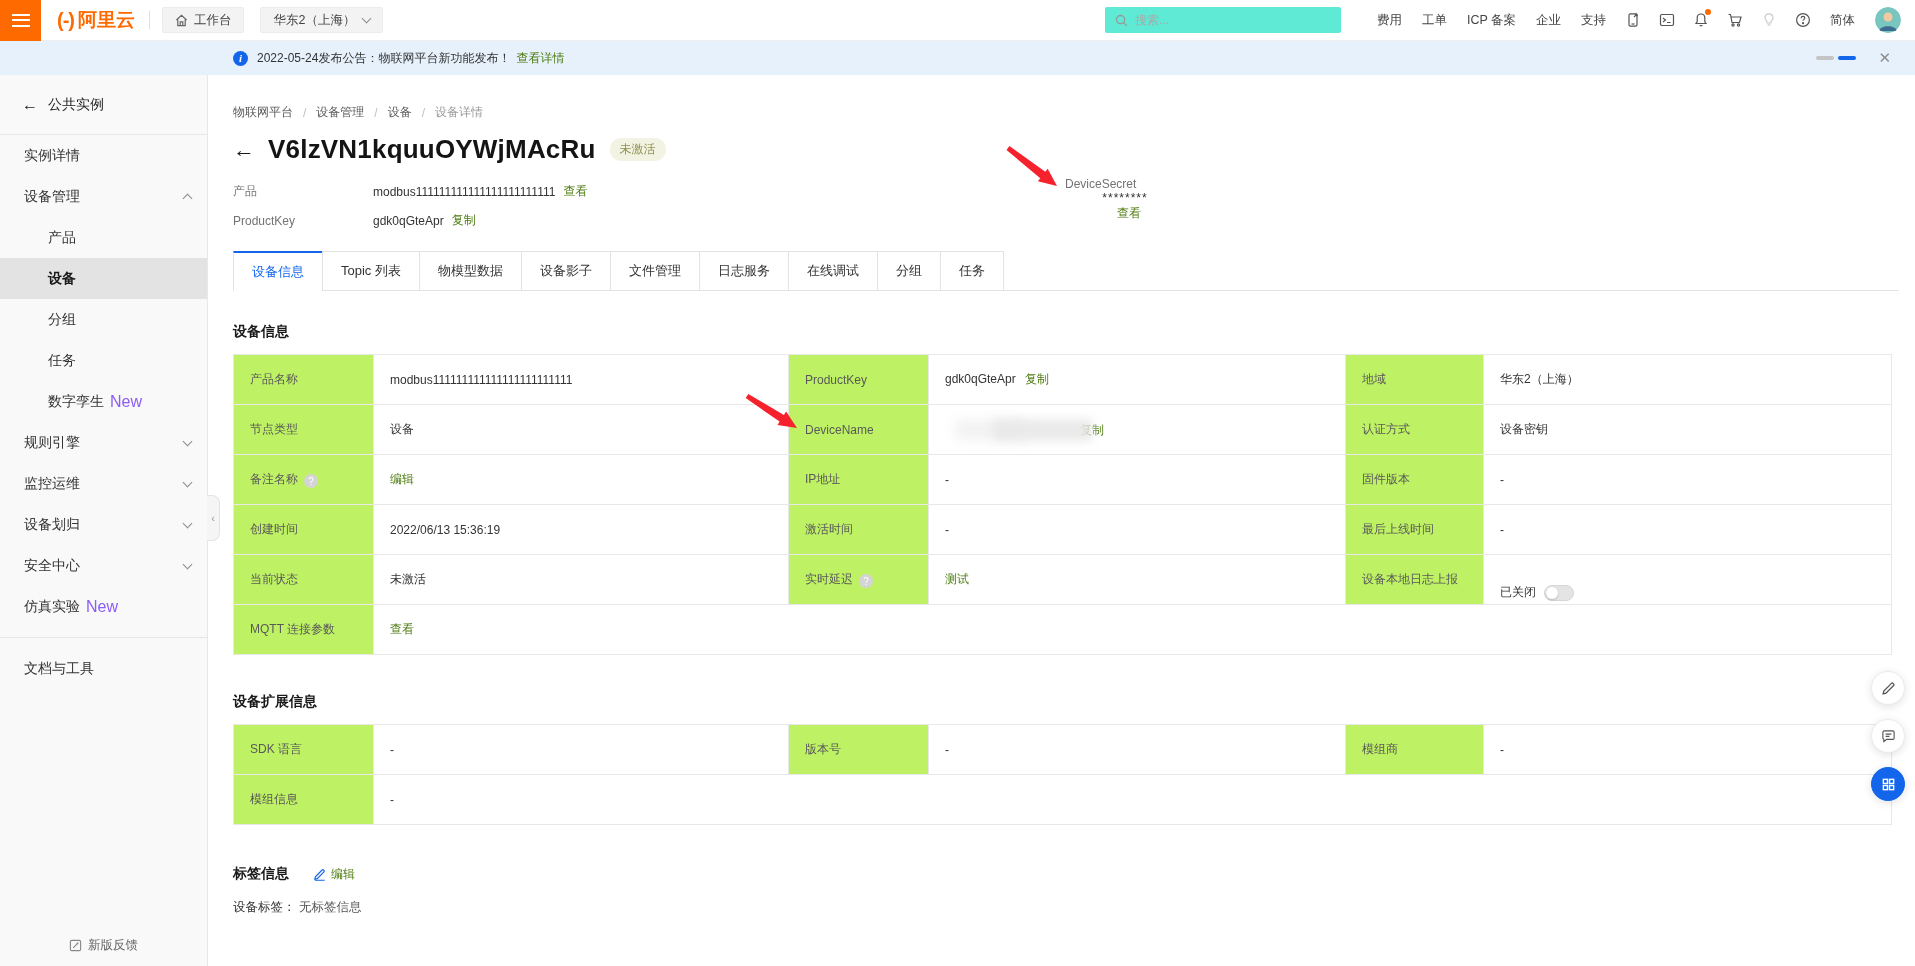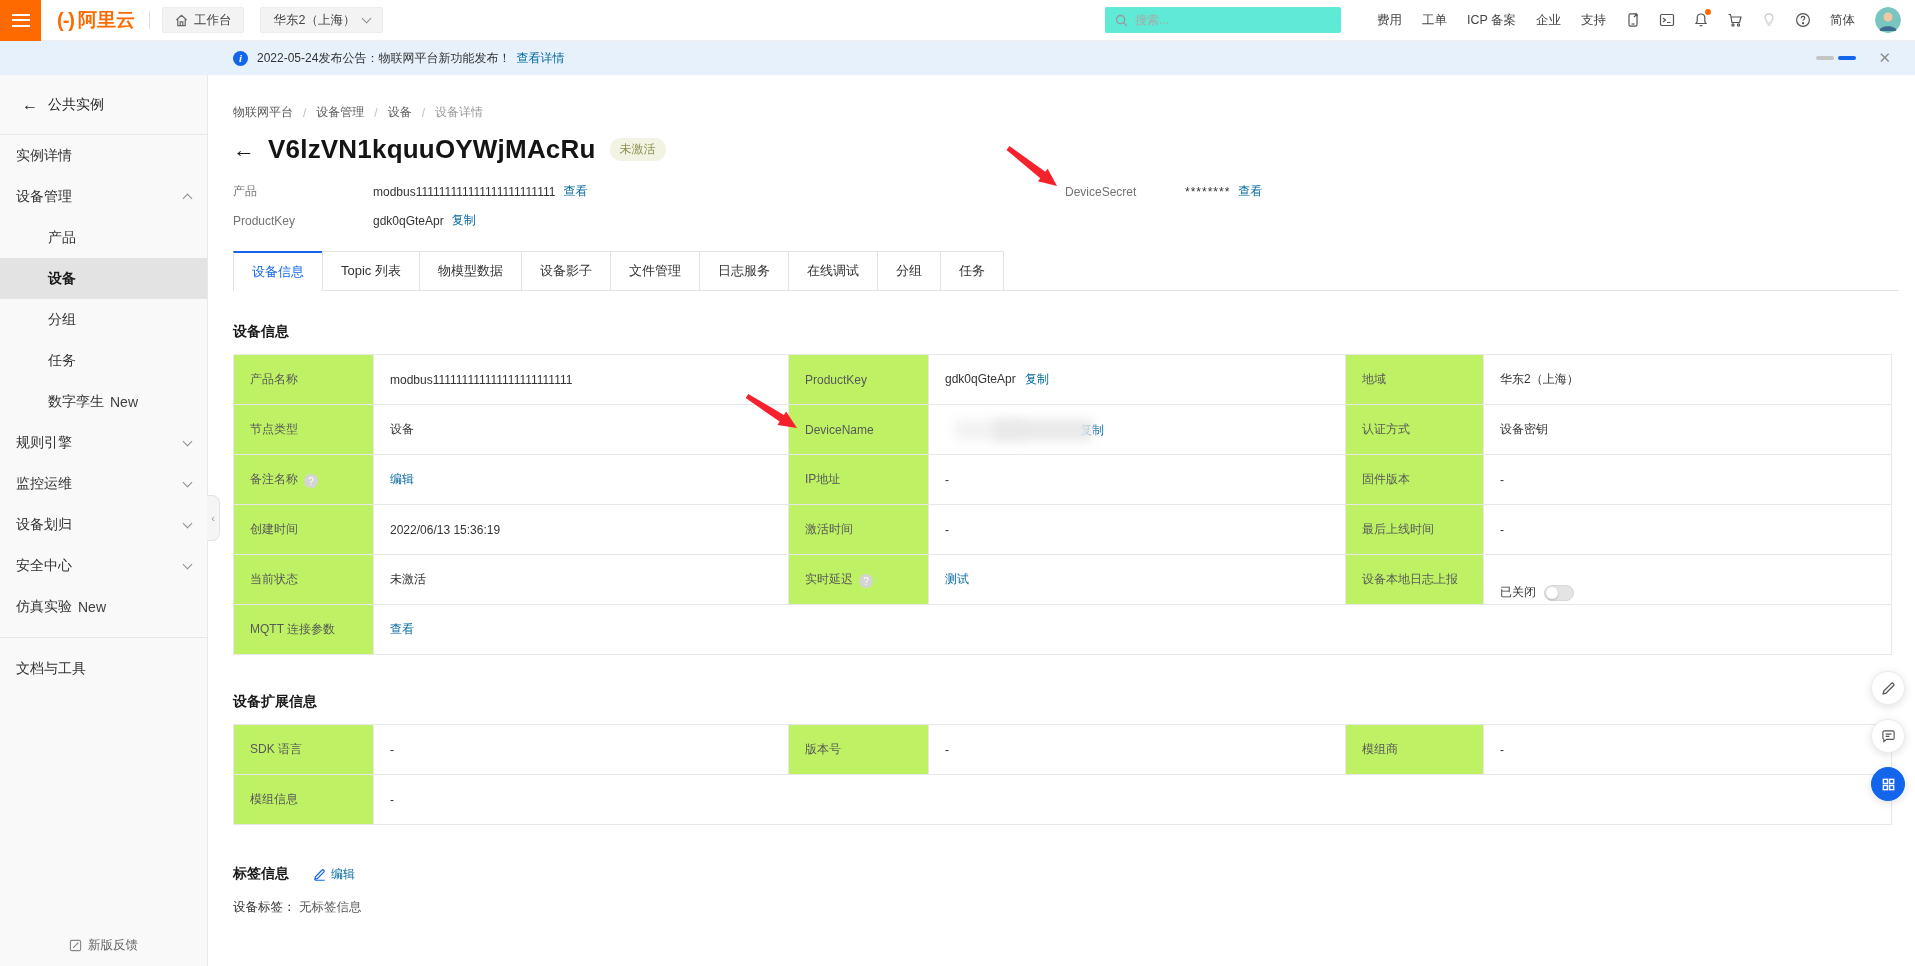--- a/index.html
+++ b/index.html
@@ -1,18 +1,18 @@
 <!DOCTYPE html>
 <html><head>
 <meta charset="utf-8">
 <style>
   * { box-sizing: border-box; margin:0; padding:0; }
   html,body { width:1915px; height:966px; overflow:hidden; background:#fff;
     font-family:"Liberation Sans","DejaVu Sans",sans-serif; color:#333; font-size:12px; }
-  a { text-decoration:none; color:#0369a1; cursor:pointer; }
+  a { text-decoration:none; color:#4d7c0f; cursor:pointer; }
 
   
   .topbar { height:41px; display:flex; align-items:center; background:#fff;
     border-bottom:1px solid #eee; position:relative; z-index:20; }
   .burger { width:41px; height:41px; background:#ff6a00; display:flex; align-items:center;
     justify-content:center; flex:none; cursor:pointer; }
   .burger span { display:block; width:18px; height:13px;
     border-top:2px solid #fff; border-bottom:2px solid #fff; position:relative; }
   .burger span::after { content:""; position:absolute; left:0; right:0; top:3.5px; height:2px; background:#fff; }
   .brand { display:flex; align-items:center; margin-left:16px; flex:none; }
@@ -52,26 +52,26 @@
 
   
   .shell { display:flex; height:891px; position:relative; }
 
   
   .sidebar { width:208px; flex:none; background:#f9f9f9; border-right:1px solid #e8e8e8;
     position:relative; }
   .sb-head { height:60px; display:flex; align-items:center; padding-left:22px;
     border-bottom:1px solid #e8e8e8; font-size:14px; color:#222; cursor:pointer; }
   .sb-back { font-size:16px; margin-right:10px; color:#222; }
-  .sb-item { height:41px; display:flex; align-items:center; padding-left:16px; padding-right:16px;
+  .sb-item { height:41px; display:flex; align-items:center; padding-left:24px; padding-right:16px;
     font-size:14px; color:#333; cursor:pointer; position:relative; }
   .sb-item.lvl2 { padding-left:48px; }
   .sb-item.active { background:#e3e3e3; font-weight:700; color:#1a1a1a; }
   .sb-item .chev { margin-left:auto; }
-  .sb-new { color:#404040; font-size:14px; margin-left:6px; }
+  .sb-new { color:#8b5cf6; font-size:16px; margin-left:6px; }
   .sb-divider { height:1px; background:#e6e6e6; margin:10px 0; }
   .sb-feedback { position:absolute; bottom:12px; left:0; right:0; display:flex; align-items:center;
     justify-content:center; color:#666; font-size:12.5px; cursor:pointer; }
   .sb-feedback svg { margin-right:6px; }
   .sb-collapse { position:absolute; top:420px; right:-13px; width:13px; height:46px; background:#f5f5f5;
     border:1px solid #e3e3e3; border-left:none; border-radius:0 8px 8px 0; display:flex; align-items:center;
     justify-content:center; color:#999; cursor:pointer; z-index:5; font-size:11px; }
 
   
   .content { flex:1; padding:0 16px 0 25px; position:relative; overflow:hidden; }
@@ -85,21 +85,21 @@
   .back-arrow { font-size:22px; color:#1a1a1a; cursor:pointer; margin-right:13px; line-height:1; }
   .dev-title { font-size:26px; font-weight:700; color:#141414; letter-spacing:0.2px; }
   .status-badge { margin-left:14px; background:#f2f3e2; color:#8f9355; font-size:12px;
     padding:3px 10px; border-radius:11px; }
 
   .meta { margin-top:12px; position:relative; height:58px; }
   .meta-row { height:29px; display:flex; align-items:center; }
   .meta-label { width:140px; color:#737373; flex:none; }
   .meta-value { color:#333; }
   .meta a { margin-left:8px; }
-  .meta-right { position:absolute; left:832px; top:0; display:flex; align-items:center; height:29px; }
+  .meta-right { position:absolute; left:832px; top:0; display:flex; align-items:center; height:29px;flex-direction:column; }
   .meta-right .meta-label { width:120px; }
   .masked { letter-spacing:1px; color:#333; }
 
   .tabs { margin-top:16px; display:flex; border-bottom:1px solid #e3e3e3; height:40px; }
   .tab { border:1px solid #e3e3e3; border-bottom:none; background:#fff; padding:0 18px;
     display:flex; align-items:center; font-size:13px; color:#333; cursor:pointer; margin-left:-1px;
     position:relative; }
   .tab:first-child { margin-left:0; }
   .tab.active { color:#1366ec; border-top:2px solid #1366ec; }
   .tab.active::after { content:""; position:absolute; left:0; right:0; bottom:-1px; height:1px; background:#fff; }

